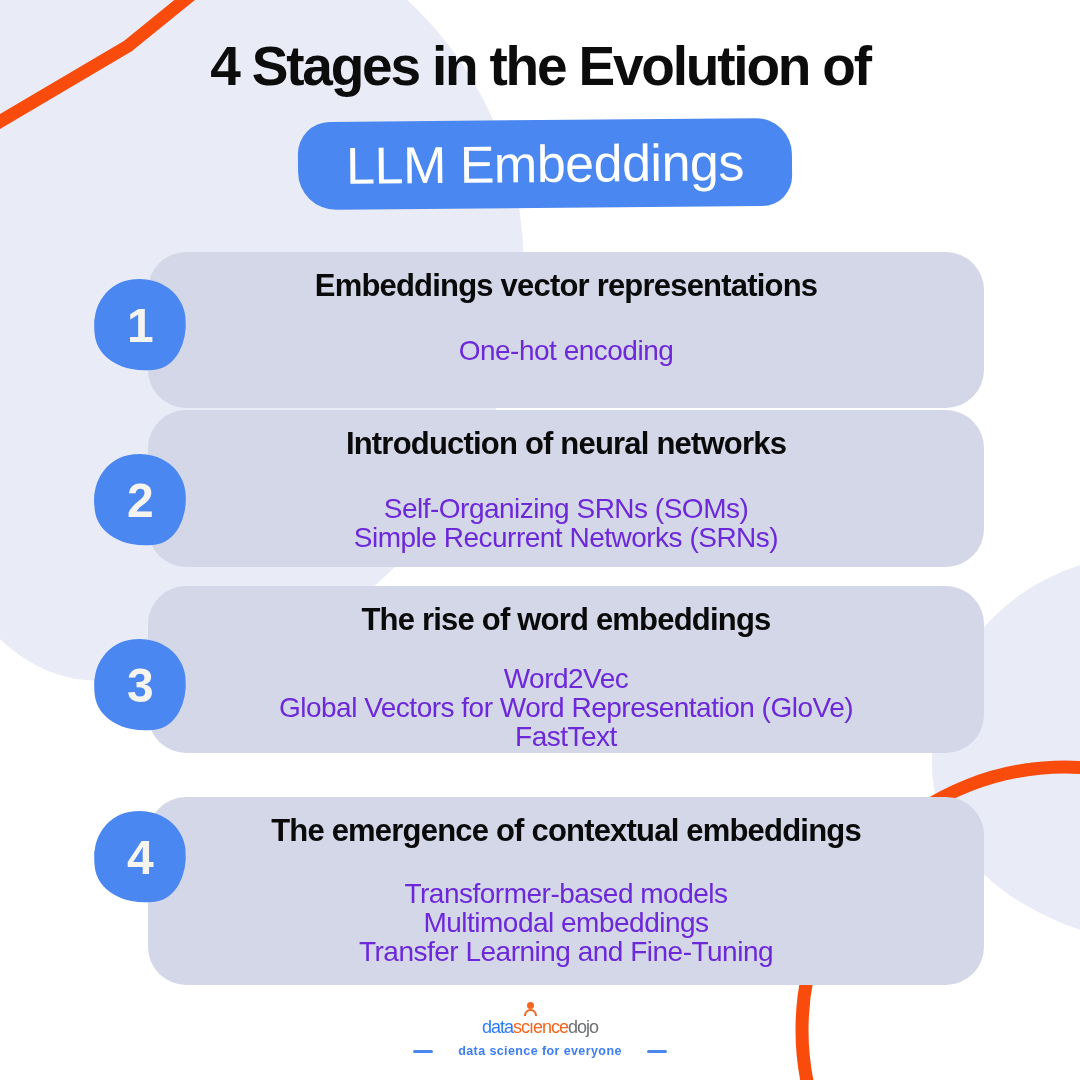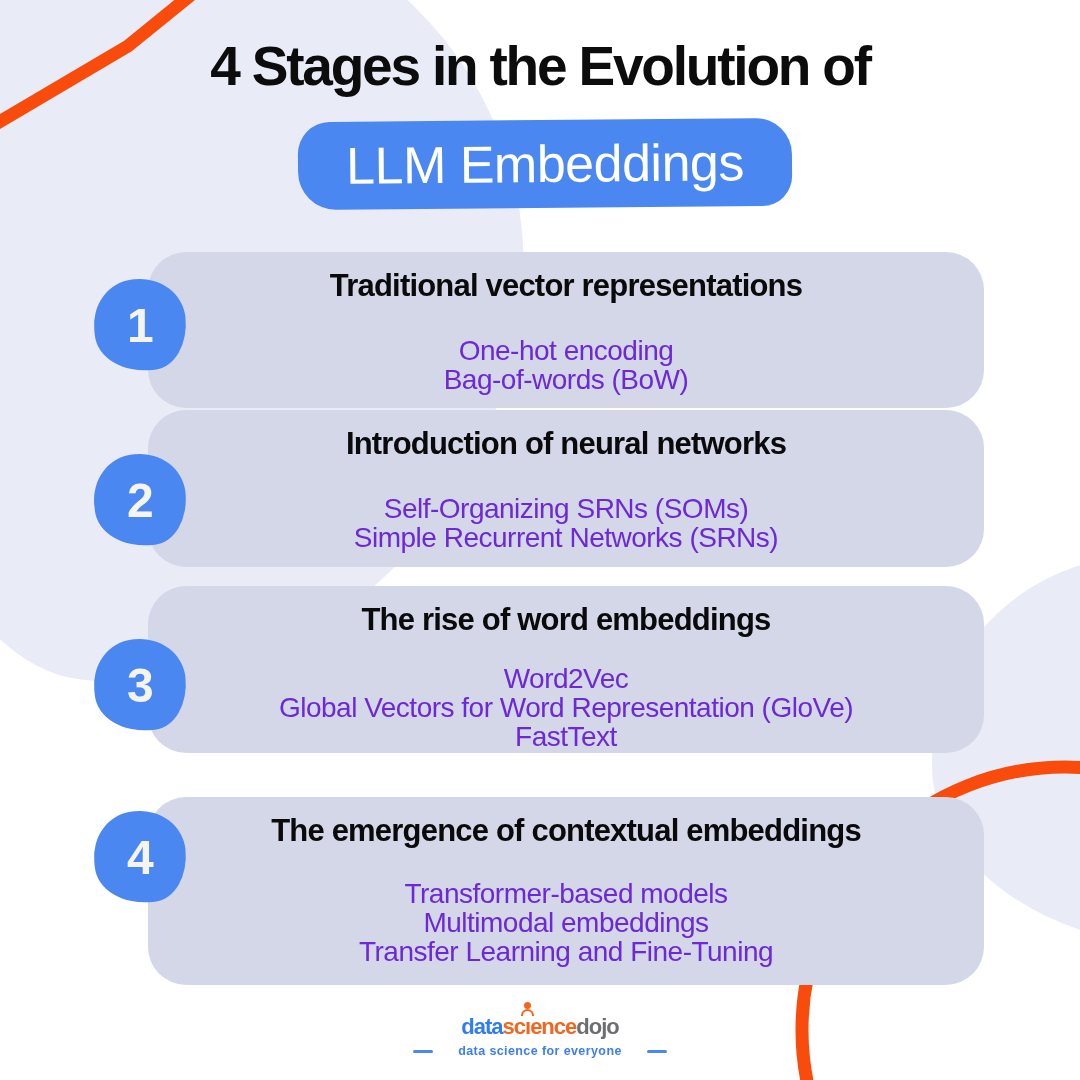--- a/index.html
+++ b/index.html
@@ -38,21 +38,21 @@
 
   
   .badge{position:absolute;left:94px;width:92px;height:92px;z-index:4;background:#4b87f0;
          border-radius:48% 52% 40% 60% / 52% 48% 55% 45%;transform:rotate(-6deg);
          display:flex;align-items:center;justify-content:center;}
   .badge span{transform:rotate(6deg);color:#f6f4ef;font-size:48px;font-weight:bold;}
   #badge1{top:279px;} #badge2{top:454px;} #badge3{top:639px;} #badge4{top:811px;}
 
   
   .footer{position:absolute;left:0;right:0;top:1012px;z-index:3;text-align:center;}
-  .logo-row{font-size:22px;font-weight:bold;letter-spacing:-1px;line-height:30px;}
+  .logo-row{font-size:18px;font-weight:normal;letter-spacing:-1px;line-height:30px;}
   .logo-data{color:#2e7cf6;}
   .logo-science{color:#f4661f;}
   .logo-dojo{color:#6d6e71;}
   .logo-i{position:relative;display:inline-block;color:#f4661f;}
   .person-head{position:absolute;top:-10px;left:50%;margin-left:-3.5px;width:7px;height:7px;
                border-radius:50%;background:#f4661f;}
   .person-arms{position:absolute;top:-3px;left:50%;margin-left:-6.5px;width:13px;height:7px;
                box-sizing:border-box;border:2.5px solid #f4661f;border-bottom:none;
                border-radius:8px 8px 0 0;}
   .tagline-row{margin-top:2px;display:flex;align-items:center;justify-content:center;gap:25px;}
@@ -71,24 +71,23 @@
     <path d="M -6 125 L 128 46 L 192 -6" fill="none" stroke="#f84b0c" stroke-width="13" stroke-linecap="round"></path>
     <circle cx="1065" cy="1030" r="263" fill="none" stroke="#f84b0c" stroke-width="13"></circle>
   </svg>
 
   <div class="title">4 Stages in the Evolution of</div>
   <div class="pill">
     <span>LLM Embeddings</span>
   </div>
 
   <div class="card" id="card1">
-    <div class="card-title">Traditional vector representations</div>
+    <div class="card-title">Embeddings vector representations</div>
     <div class="card-items">
       <div>One-hot encoding</div>
-      <div>Bag-of-words (BoW)</div>
     </div>
   </div>
   <div class="card" id="card2">
     <div class="card-title">Introduction of neural networks</div>
     <div class="card-items">
       <div>Self-Organizing SRNs (SOMs)</div>
       <div>Simple Recurrent Networks (SRNs)</div>
     </div>
   </div>
   <div class="card" id="card3">

